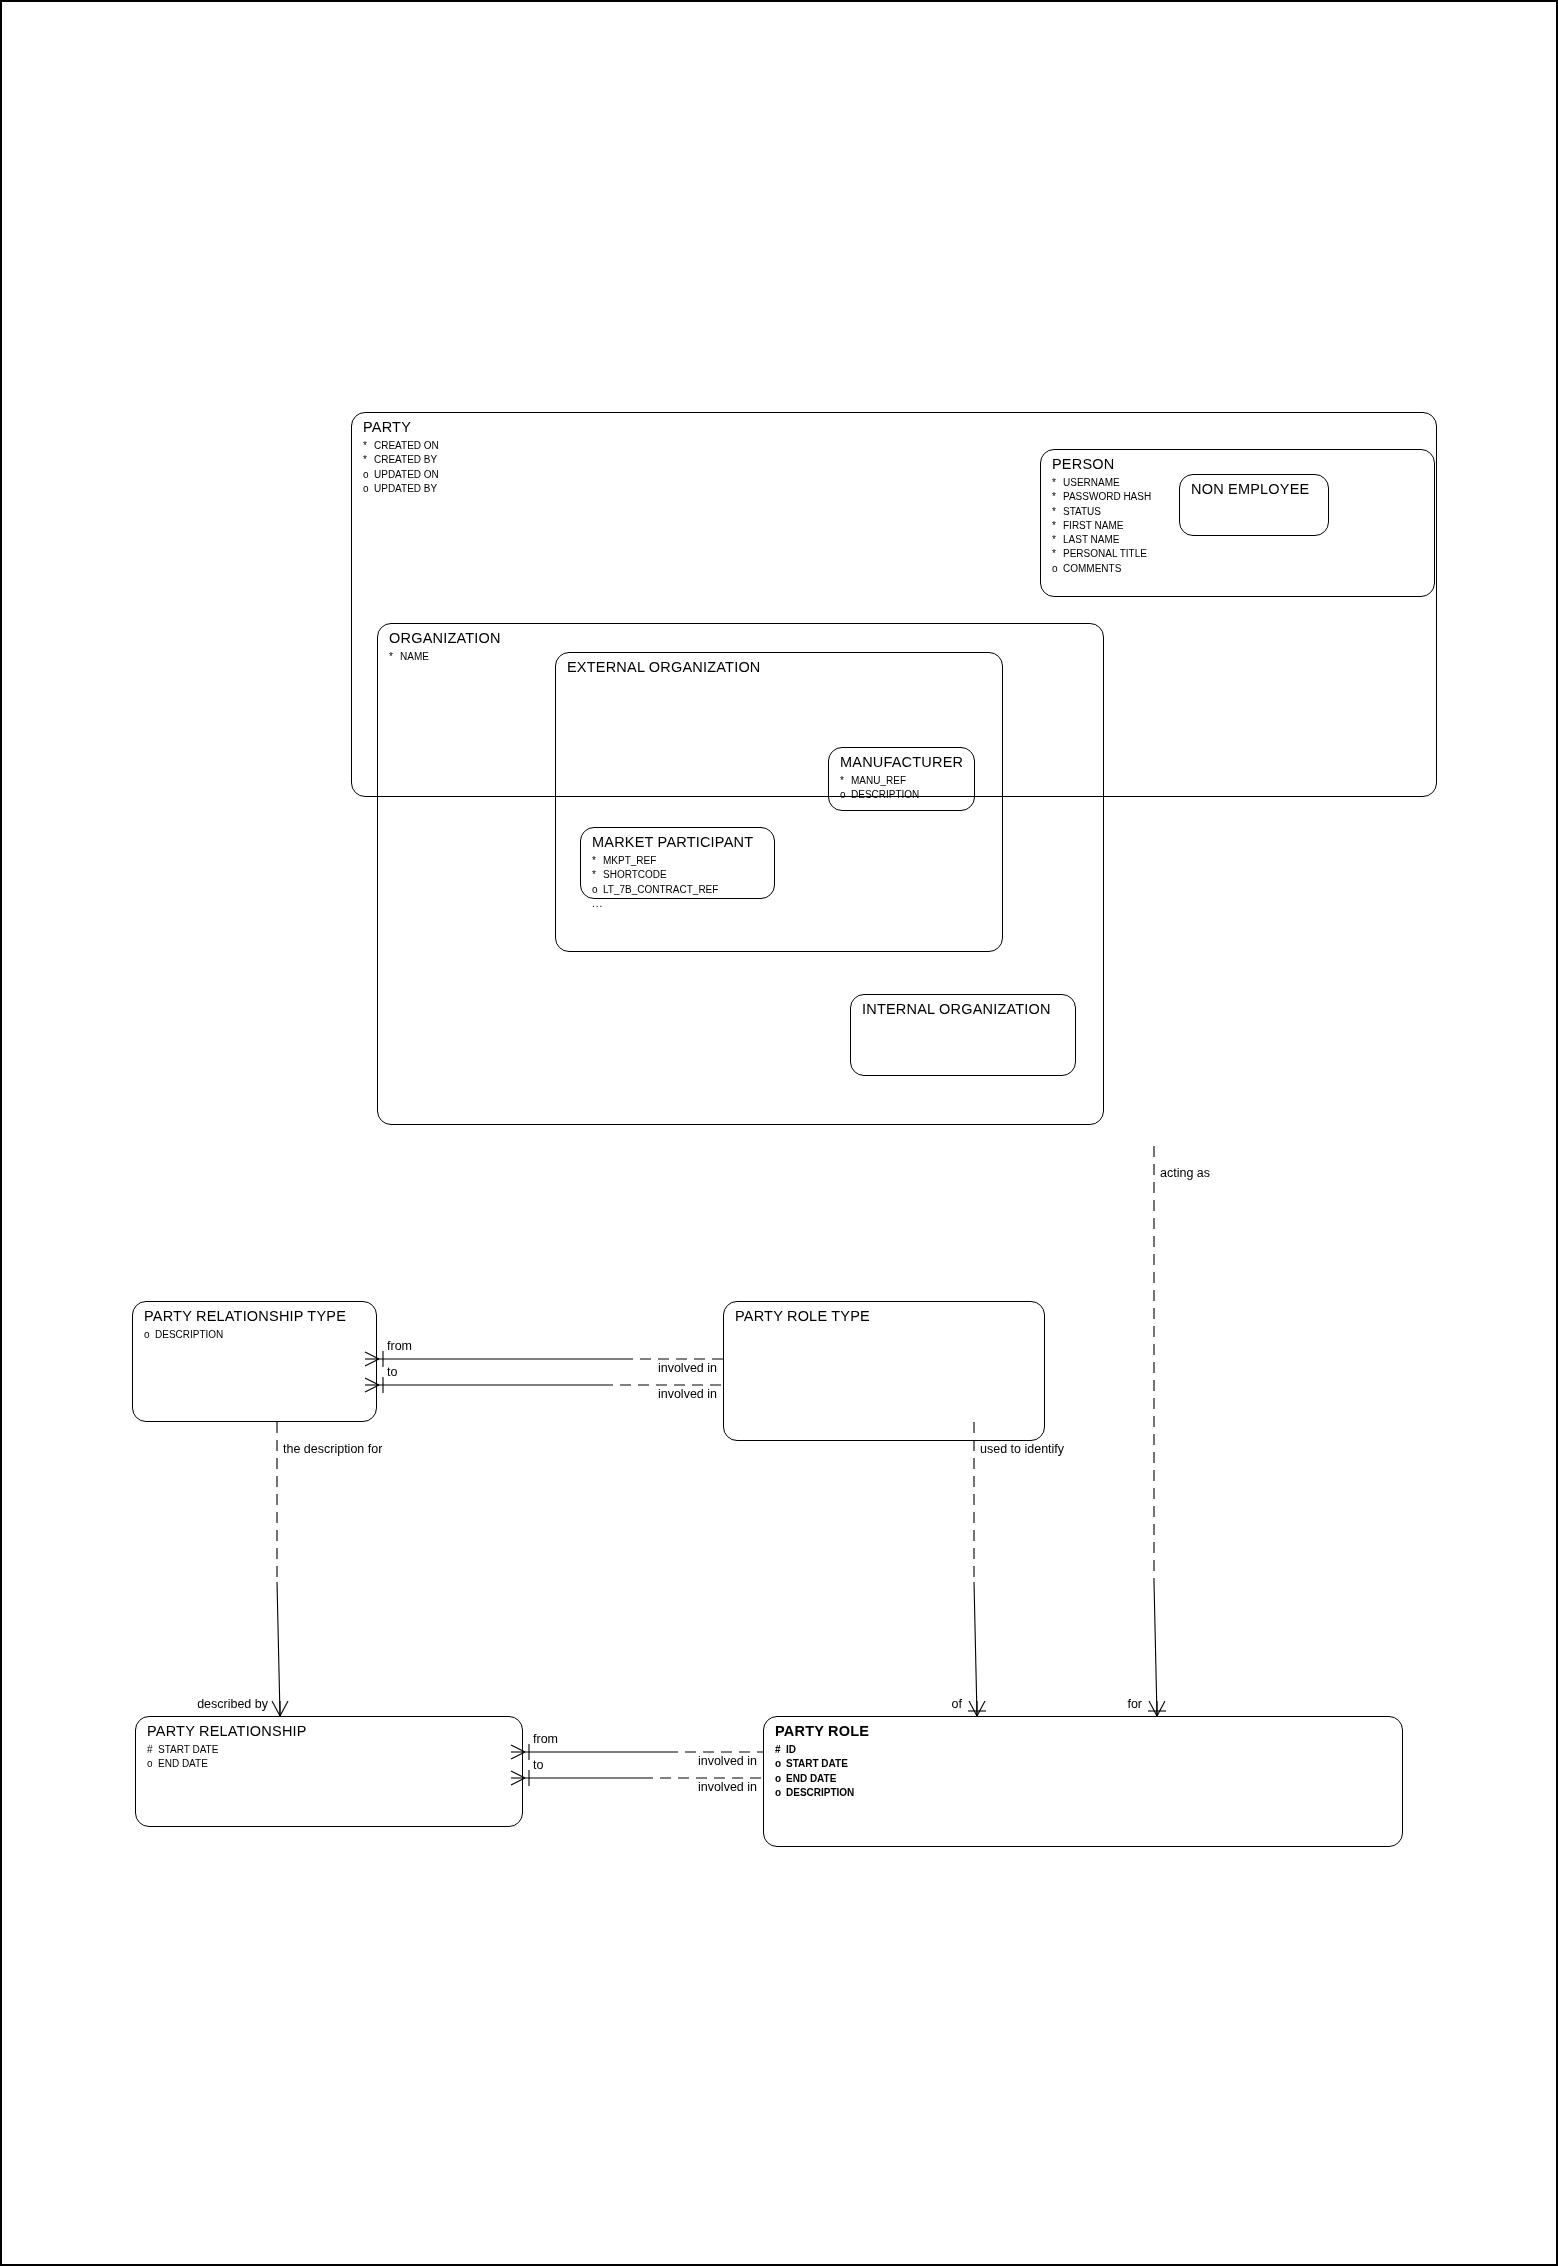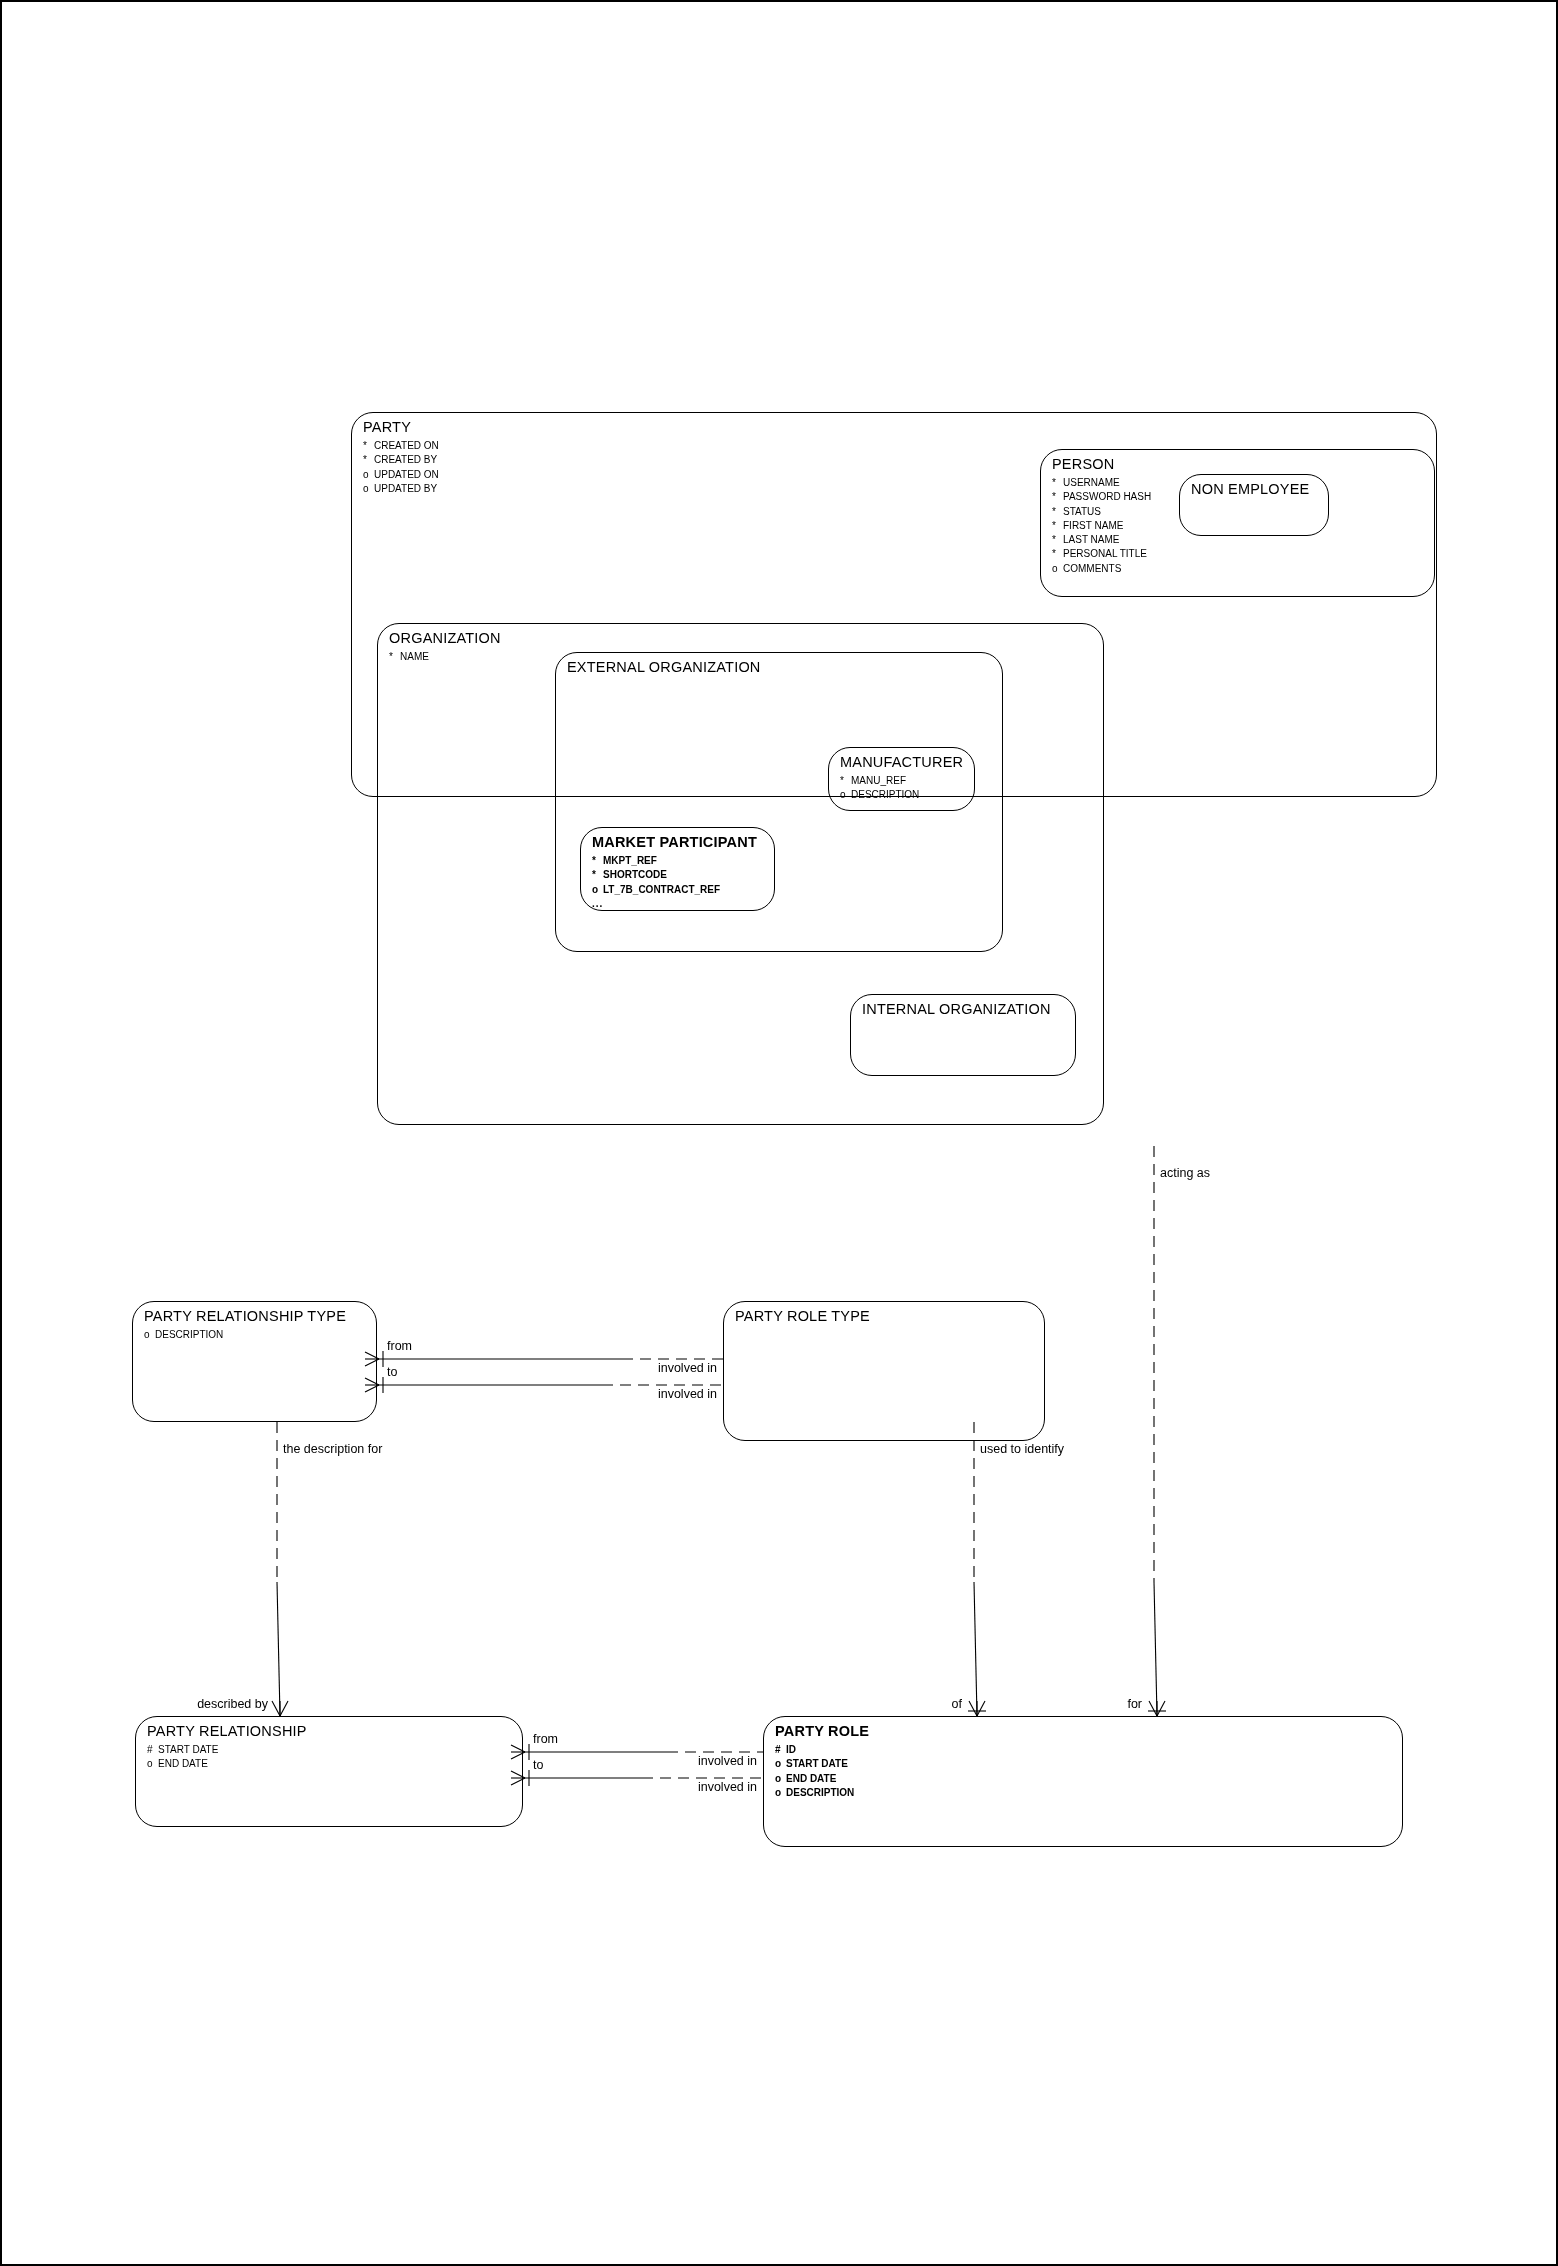--- a/index.html
+++ b/index.html
@@ -16,21 +16,21 @@
     border: 2px solid #000000;
     box-sizing: border-box;
     font-family: "Liberation Sans", sans-serif;
     overflow: hidden;
   }
   
   .entity {
     position: absolute;
     box-sizing: border-box;
     border: 1px solid #000000;
-    border-radius: 22px;
+    border-radius: 14px;
     background: transparent;
   }
   .entity > .ent-title {
     position: absolute;
     left: 11px;
     top: 6px;
     font-size: 14.5px;
     letter-spacing: 0.2px;
     color: #000000;
     white-space: nowrap;
@@ -115,21 +115,21 @@
   </div>
 
   <div class="entity" style="left:826px; top:745px; width:147px; height:64px;padding-left:14px;">
     <div class="ent-title">MANUFACTURER</div>
     <div class="attrs">
       <span class="attr"><span class="mk">*</span><span>MANU_REF</span></span>
       <span class="attr"><span class="mk">o</span><span>DESCRIPTION</span></span>
     </div>
   </div>
 
-  <div class="entity" style="left:578px; top:825px; width:195px; height:84px;font-weight:bold;">
+  <div class="entity" style="left:578px; top:825px; width:195px; height:72px;">
     <div class="ent-title">MARKET PARTICIPANT</div>
     <div class="attrs">
       <span class="attr"><span class="mk">*</span><span>MKPT_REF</span></span>
       <span class="attr"><span class="mk">*</span><span>SHORTCODE</span></span>
       <span class="attr"><span class="mk">o</span><span>LT_7B_CONTRACT_REF</span></span>
       <span class="ellipsis">...</span>
     </div>
   </div>
 
   <div class="entity" style="left:848px; top:992px; width:226px; height:82px;">

